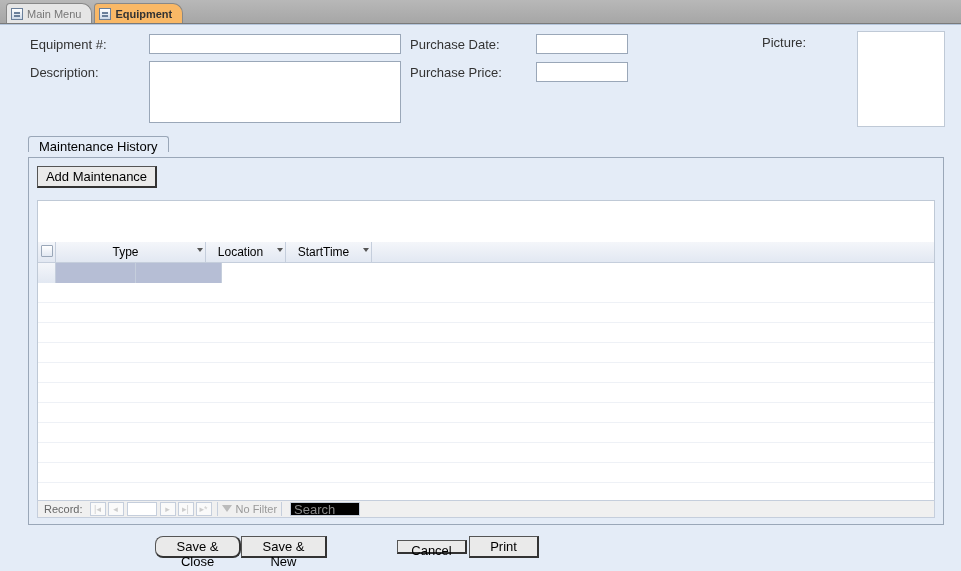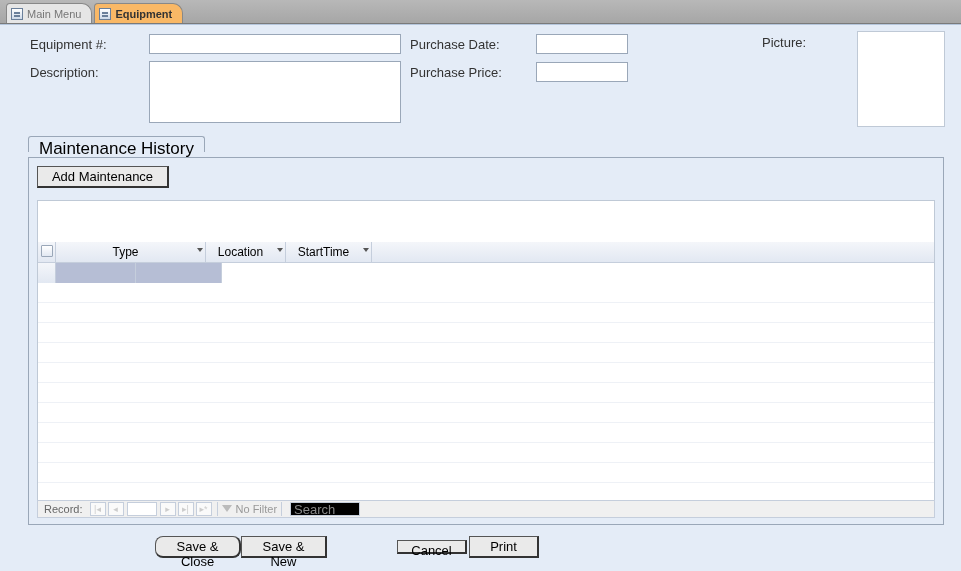--- a/index.html
+++ b/index.html
@@ -84,21 +84,21 @@
 
   
   .subtab {
     position: absolute;
     left: 28px; top: 111px;
     height: 16px;
     padding: 2px 10px 12px 10px;
     background: #e4ecf7;
     border: 1px solid #9aa7b8;
     border-bottom: none;
-    font-size: 17px;
+    font-size: 13px;
     border-top-left-radius: 3px;
     border-top-right-radius: 3px;
   }
   .subform {
     position: absolute;
     left: 28px; top: 132px;
     width: 916px; height: 368px;
     background: #e4ecf7;
     border: 1px solid #9aa7b8;
   }
@@ -263,21 +263,21 @@
   <input class="txt" style="left: 536px; top: 37px; width: 92px; height: 20px;" value="">
 
   <span class="lbl" style="left:762px; top:10px;">Picture:</span>
   <div class="picbox" style="left:857px; top:6px; width:88px; height:96px;"></div>
 
   <div class="subtab">
     <span>Maintenance History</span>
   </div>
 
   <div class="subform">
-    <div class="btn3d" style="left:8px; top:8px; width:132px; height:22px;">
+    <div class="btn3d" style="left:8px; top:8px; width:120px; height:22px;">
       <span>Add Maintenance</span>
     </div>
 
     <div class="grid">
       <div class="grid-header">
         <div class="gh-rowsel"></div>
         <div class="gh-cell" style="width:150px;">
           <span>Type</span>
           <span class="dd"></span>
         </div>

